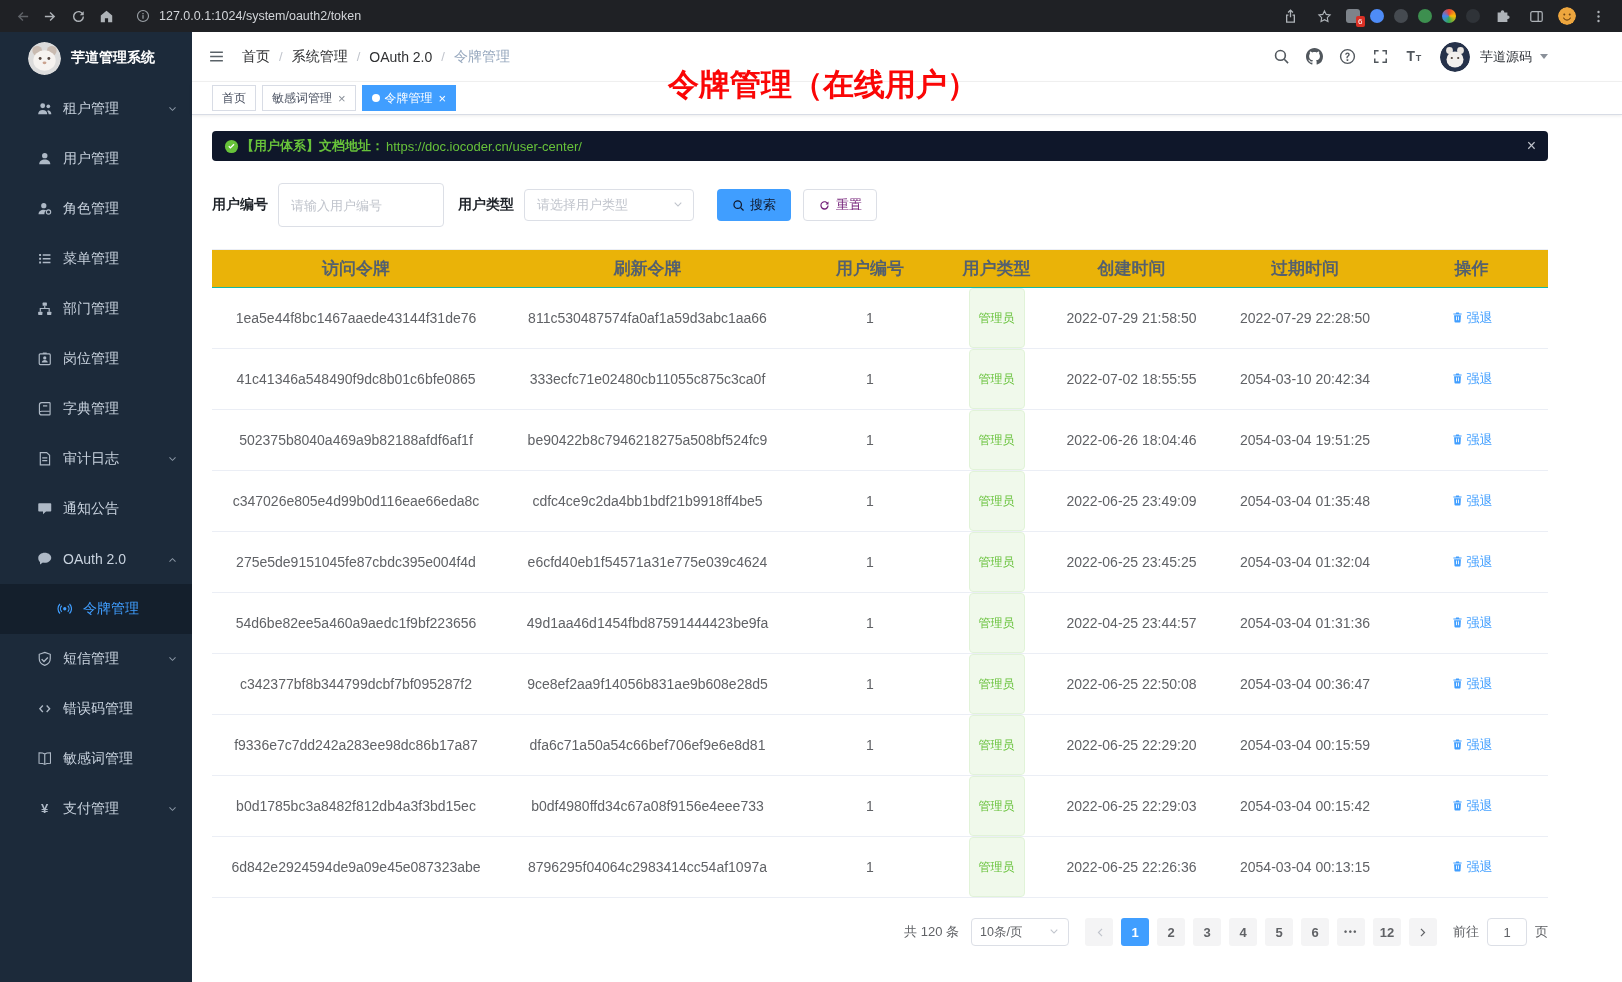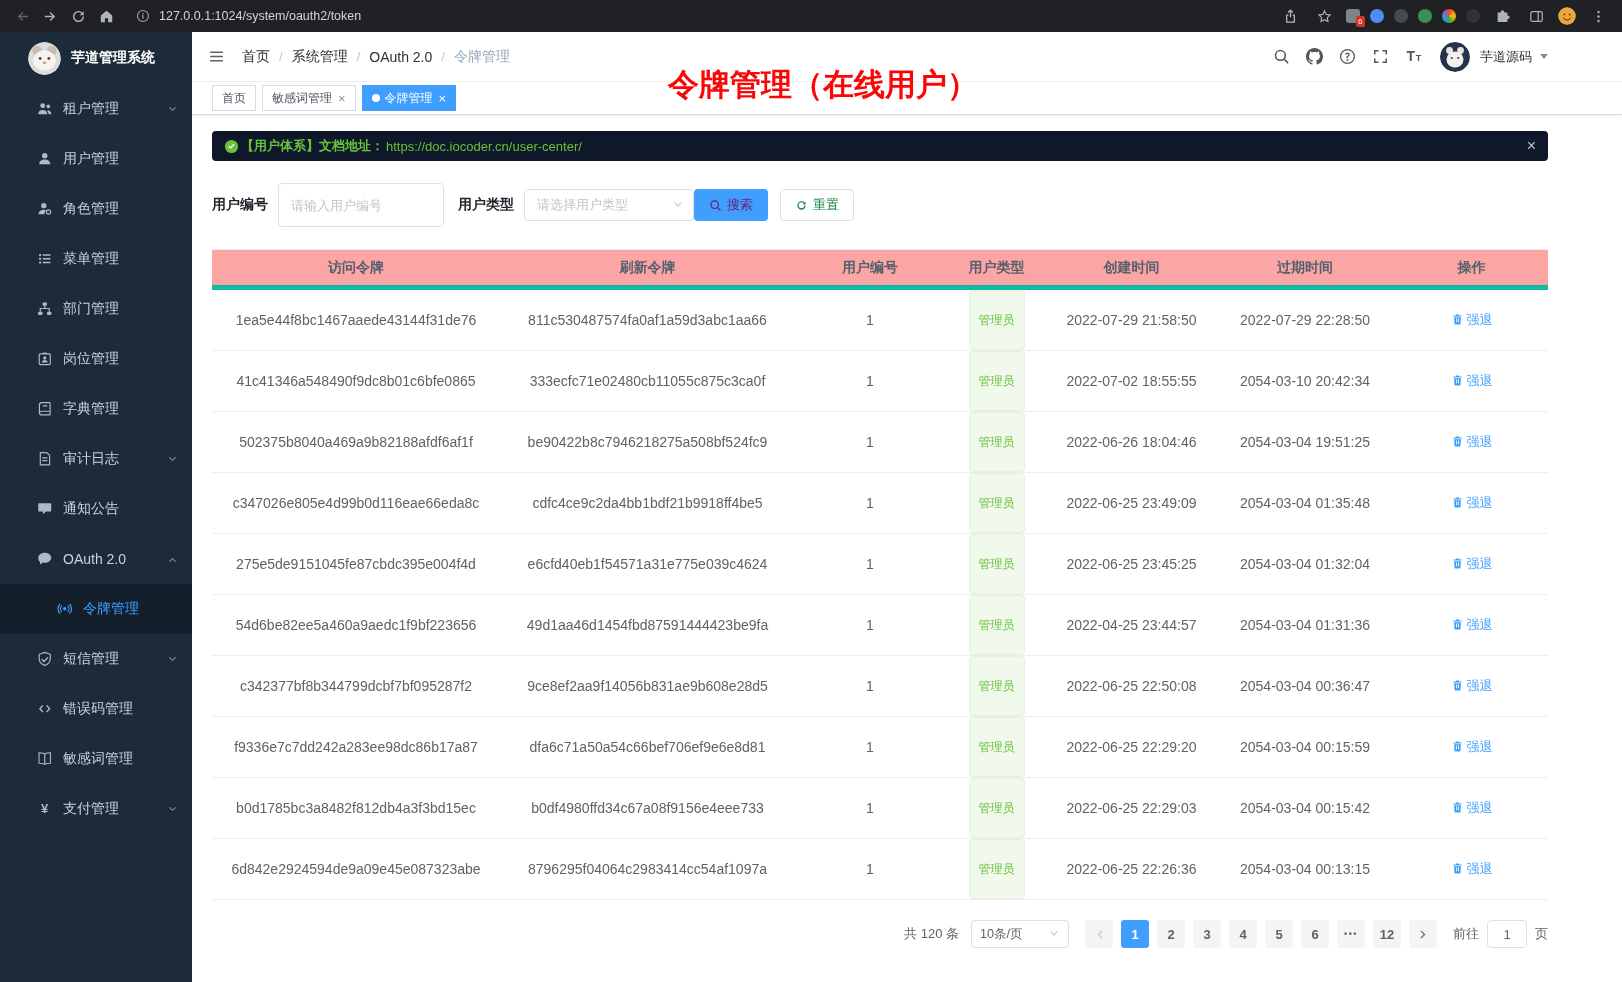--- a/index.html
+++ b/index.html
@@ -72,25 +72,25 @@
 
 .filters{display:flex;align-items:center;margin-bottom:0}
 .f-label{font-weight:bold;font-size:14px;color:#1f2329;margin-right:10px}
 .f-label2{margin-left:14px}
 .f-input{width:166px;height:44px;border:1px solid #dcdfe6;border-radius:4px;padding:4px 12px;font-size:13px;color:#b91c1c;outline:none;font-family:inherit}
 .f-input::placeholder{color:#c0c4cc}
 .f-select{width:170px;height:32px;border:1px solid #dcdfe6;border-radius:4px;display:flex;align-items:center;justify-content:space-between;padding:0 9px 0 12px;font-size:13px;color:#c0c4cc;cursor:pointer;background:#fff}
 .sel-caret{color:#c0c4cc;font-size:12px}
 .btn{height:32px;border-radius:4px;display:inline-flex;align-items:center;gap:5px;font-size:13px;padding:0 14px;cursor:pointer;border:1px solid transparent;font-family:inherit}
 .btn-ic{font-size:13px}
-.btn-primary{background:#409eff;color:#701a75;margin-left:0}
-.btn-plain{background:#fff;border-color:#dcdfe6;color:#15803d;margin-left:12px}
+.btn-primary{background:#409eff;color:#0f172a;margin-left:23px}
+.btn-plain{background:#fff;border-color:#dcdfe6;color:#701a75;margin-left:12px}
 
 .data-table{width:100%;border-collapse:collapse;table-layout:fixed;margin-top:22px}
-.data-table th{height:38px;font-weight:bold;font-size:14px;color:#54606e;border-top:1px solid #ebeef5;border-bottom:5px solid #14b8a6;text-align:center;background:#fca5a5}
+.data-table th{height:38px;font-weight:bold;font-size:17px;color:#54606e;border-top:1px solid #ebeef5;border-bottom:1px solid #14b8a6;text-align:center;background:#eab308}
 .data-table td{height:48px;border-bottom:1px solid #ebeef5;text-align:center;font-size:14px;color:#606266;white-space:nowrap;overflow:hidden}
 .badge{display:inline-block;background:#f0f9eb;border:1px solid #e1f3d8;color:#67c23a;font-size:12px;border-radius:4px;padding:20px 9px;line-height:1.5}
 .action-link{color:#409eff;display:inline-flex;align-items:center;gap:3px;font-size:13px;cursor:pointer}
 .del-icon{font-size:13px}
 
 .pagination{display:flex;align-items:center;justify-content:flex-end;gap:8px;margin-top:20px;font-size:13px;color:#606266}
 .pg-total{margin-right:4px}
 .pg-size{width:98px;height:28px;border:1px solid #dcdfe6;border-radius:4px;display:flex;align-items:center;justify-content:space-between;padding:0 8px;color:#606266;cursor:pointer;font-size:12.5px;background:#fff;margin-right:8px}
 .pg-btn{min-width:28px;height:28px;border-radius:3px;background:#f4f4f5;color:#606266;display:inline-flex;align-items:center;justify-content:center;font-size:13px;cursor:pointer;border:none;font-weight:bold;font-family:inherit}
 .pg-prev{color:#c0c4cc}

